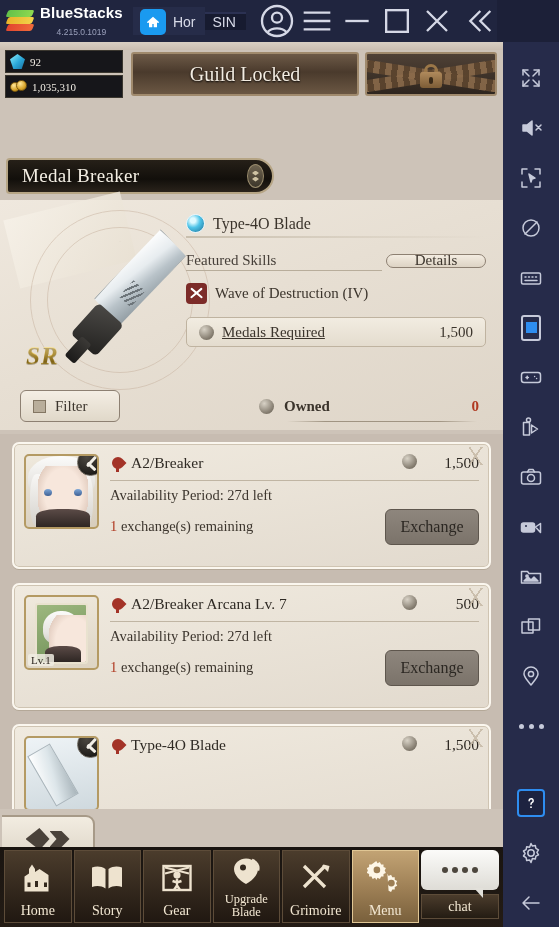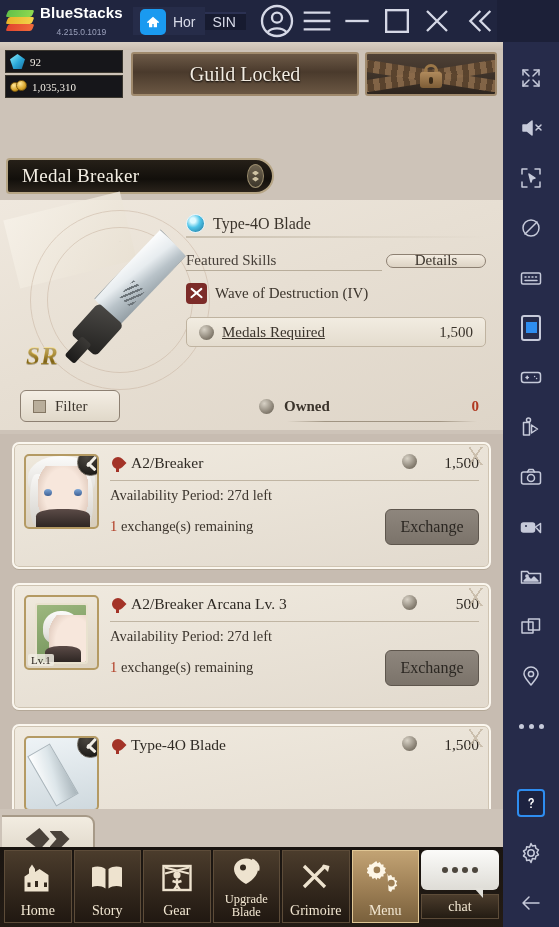--- a/index.html
+++ b/index.html
@@ -615,21 +615,21 @@
           <div class="inner-card">
             <div class="hair"></div>
             <div class="face"></div>
             <div class="dress"></div>
           </div>
           <span class="lv-badge">Lv.1</span>
         </div>
         <div class="cbody">
           <div class="crow1">
             <span class="clover"></span>
-            <span class="citem-name">A2/Breaker Arcana Lv. 3</span>
+            <span class="citem-name">A2/Breaker Arcana Lv. 7</span>
             <span class="cprice-ico medal-ico"></span>
             <span class="cprice">500</span>
           </div>
           <div class="cdiv"></div>
           <div class="cavail">Availability Period: 27d left</div>
           <div class="crow3">
             <span class="cremain"><b>1</b> <span>exchange(s) remaining</span></span>
             <div class="exch-btn">Exchange</div>
           </div>
         </div>

